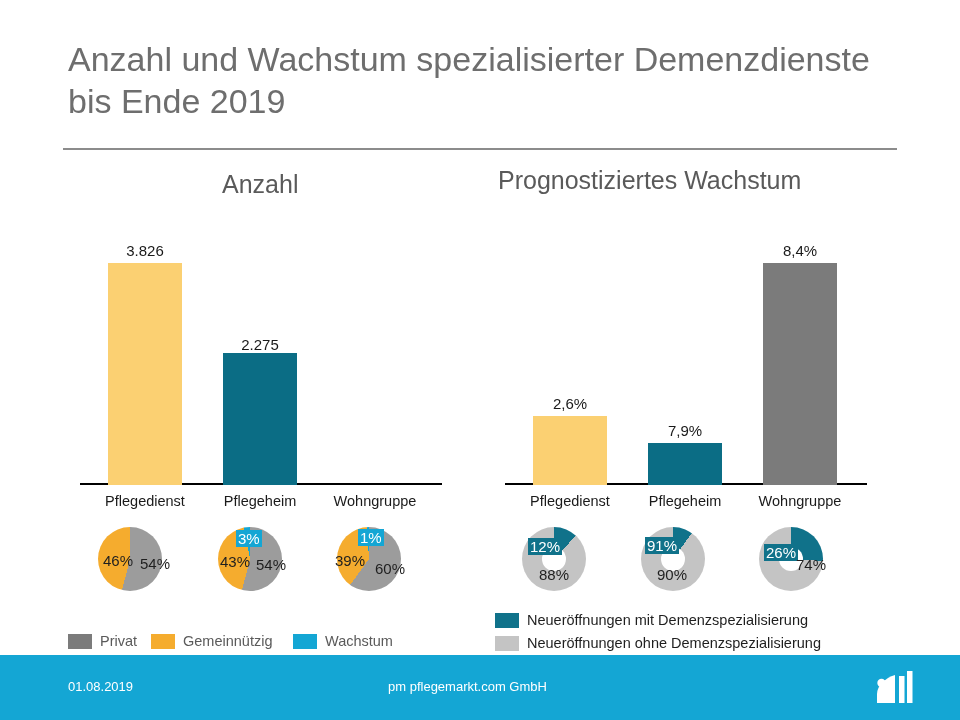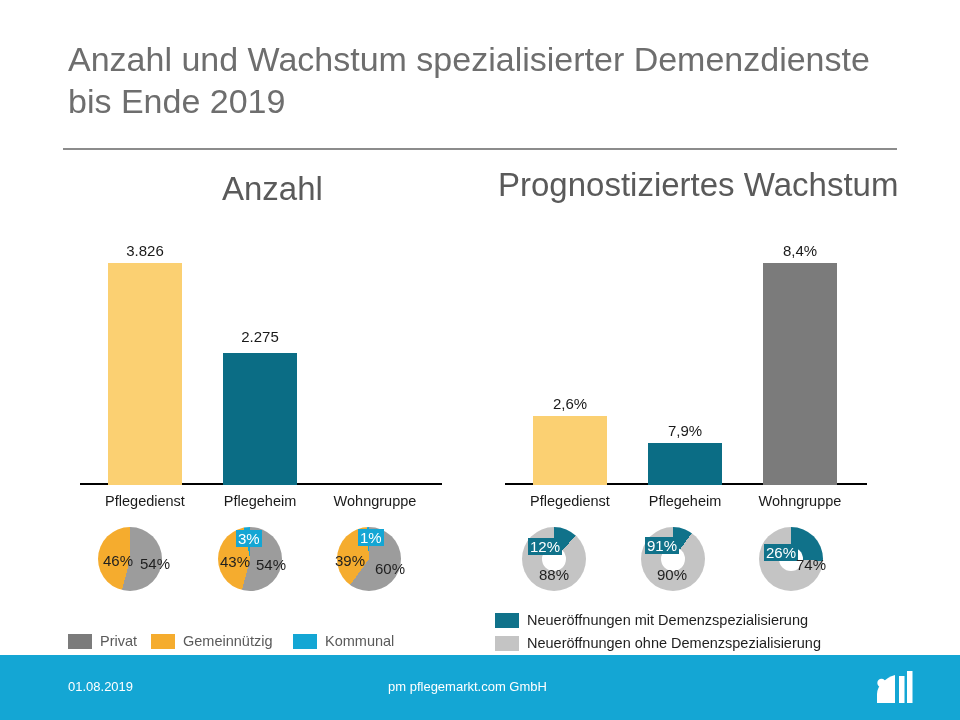--- a/index.html
+++ b/index.html
@@ -39,21 +39,21 @@
     top: 148px;
     width: 834px;
     height: 2px;
     background: #8c8c8c;
   }
 
   
   .panel-heading {
     position: absolute;
     color: #5a5a5a;
-    font-size: 33px;
+    font-size: 25px;
     white-space: nowrap;
   }
   #heading-left  { left: 222px; top: 170px; }
   #heading-right { left: 498px; top: 166px; }
 
   
   .chartarea { position: absolute; }
   .axis-line {
     position: absolute;
     height: 2px;
@@ -170,21 +170,21 @@
   <div class="chartarea" style="left:80px; top:215px; width:370px; height:270px;">
     <div class="axis-line" style="left:0px; top:268px; width:362px;"></div>
 
     <div class="bar-wrap" style="left:28px; height:270px;">
       <div class="bar" style="left:0; width:74px; height:222px; background:#FBD072;"></div>
       <div class="bar-value" style="bottom:226px;">3.826</div>
     </div>
 
     <div class="bar-wrap" style="left:143px; height:270px;">
       <div class="bar" style="left:0; width:74px; height:132px; background:#0B6D85;"></div>
-      <div class="bar-value" style="bottom:140px;">2.275</div>
+      <div class="bar-value" style="bottom:132px;">2.275</div>
     </div>
 
 
     <div class="cat-label" style="left:-10px; top:278px;">Pflegedienst</div>
     <div class="cat-label" style="left:105px; top:278px;">Pflegeheim</div>
     <div class="cat-label" style="left:220px; top:278px;">Wohngruppe</div>
   </div>
 
   <div class="chartarea" style="left:505px; top:215px; width:370px; height:270px;">
     <div class="axis-line" style="left:0px; top:268px; width:362px;"></div>
@@ -247,21 +247,21 @@
   <div class="legend-item" style="left:68px; top:633px;">
     <span class="swatch" style="background:#7B7B7B;"></span>
     <span class="legend-text">Privat</span>
   </div>
   <div class="legend-item" style="left:151px; top:633px;">
     <span class="swatch" style="background:#F5AC2E;"></span>
     <span class="legend-text">Gemeinnützig</span>
   </div>
   <div class="legend-item" style="left:293px; top:633px;">
     <span class="swatch" style="background:#14A6D4;"></span>
-    <span class="legend-text">Kommunal</span>
+    <span class="legend-text">Wachstum</span>
   </div>
 
   <div class="legend-item" style="left:495px; top:612px;">
     <span class="swatch" style="background:#10728A;"></span>
     <span class="legend-text dark">Neueröffnungen  mit Demenzspezialisierung</span>
   </div>
   <div class="legend-item" style="left:495px; top:635px;">
     <span class="swatch" style="background:#C4C4C4;"></span>
     <span class="legend-text dark">Neueröffnungen  ohne Demenzspezialisierung</span>
   </div>

